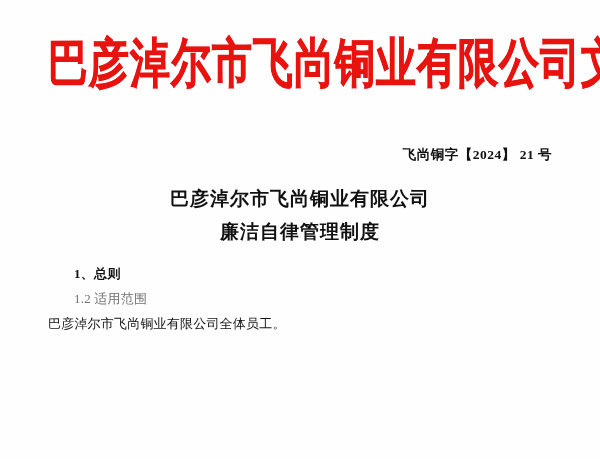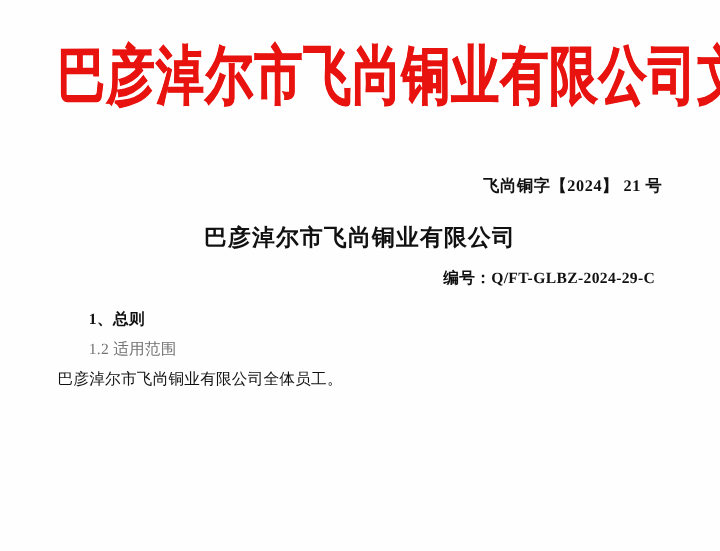--- a/index.html
+++ b/index.html
@@ -109,23 +109,23 @@
 
   <div class="doc-header">
     <div class="doc-header-title">巴彦淖尔市飞尚铜业有限公司文件</div>
     <div class="header-spacer"></div>
   </div>
 
   <div class="doc-number">飞尚铜字【2024】 21 号</div>
 
   <div class="title-block">
     <div class="title-line">巴彦淖尔市飞尚铜业有限公司</div>
+    <div class="title-line">廉洁自律管理制度</div>
   </div>
 
-  <div class="code-line">编号：Q/FT-GLBZ-2024-29-C</div>
 
   <div class="body-block">
     <p class="section-heading">1、总则</p>
     <p class="sub-heading">1.2 适用范围</p>
     <p class="para para-flat">巴彦淖尔市飞尚铜业有限公司全体员工。</p>
   </div>
 
 </div>
 
 </body></html>

